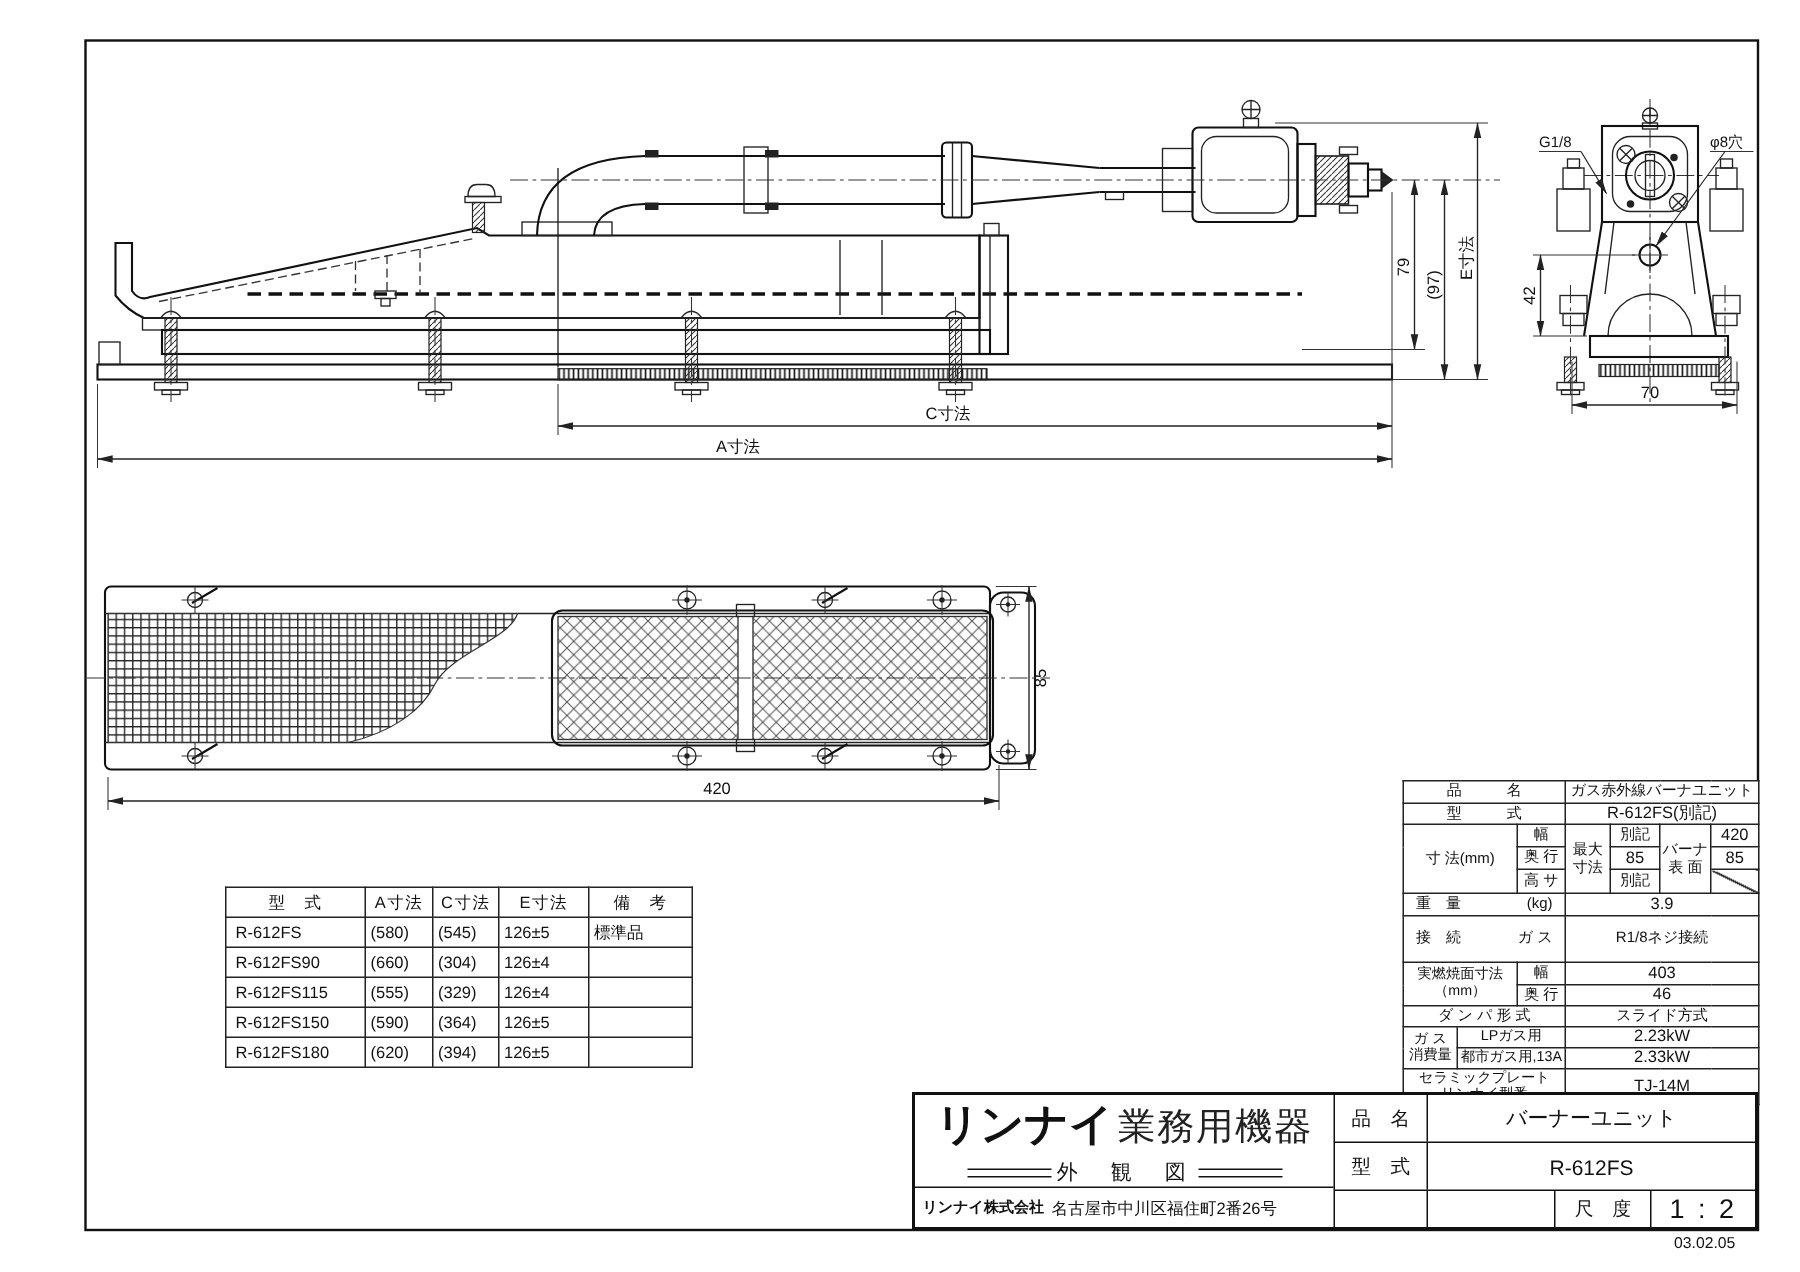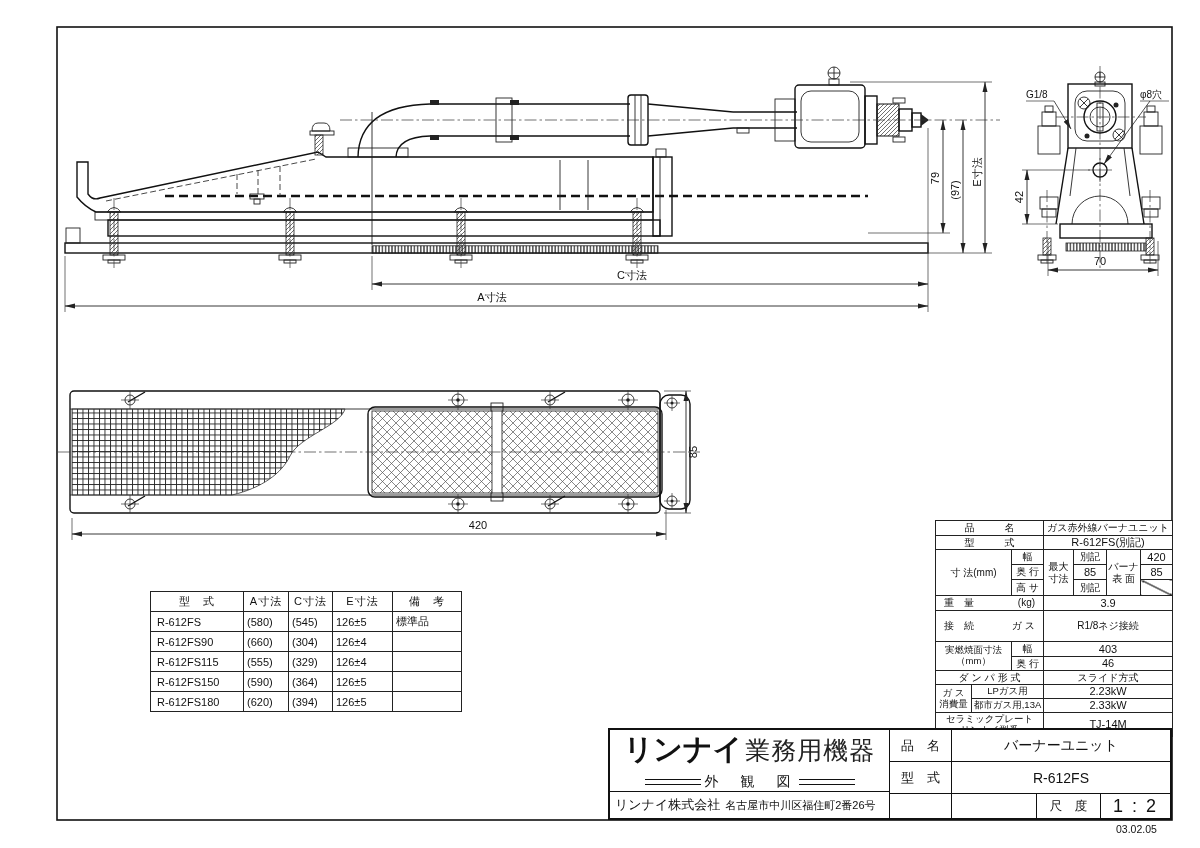--- a/index.html
+++ b/index.html
@@ -39,21 +39,21 @@
   .tblock { position:absolute; left:608px; top:728px; width:564px; height:92px; border:2px solid #111; display:flex; background:#fff; }
   .tb-left { width:281px; border-right:1.6px solid #111; display:flex; flex-direction:column; }
   .tb-left-top { height:63px; border-bottom:1.6px solid #111; display:flex; flex-direction:column; justify-content:space-between; }
   .tb-logo-row { display:flex; align-items:baseline; justify-content:center; gap:3px; }
   .brand { font-weight:900; font-size:29px; letter-spacing:0px; }
   .brand2 { font-size:25px; font-weight:400; letter-spacing:1px; color:#222; }
   .tb-doc-row { display:flex; align-items:center; justify-content:center; gap:4px; margin-top:1px; }
   .dbl { width:56px; height:6px; border-top:1.5px solid #111; border-bottom:1.5px solid #111; }
   .doc { font-size:14px; letter-spacing:4px; }
   .tb-company-row { height:26px; display:flex; align-items:center; padding-left:5px; gap:5px; white-space:nowrap; }
-  .comp { font-weight:normal; font-size:13px; }
+  .comp { font-weight:bold; font-size:10px; }
   .addr { font-size:11px;text-align:right; }
   .tb-right { width:281px; display:flex; flex-direction:column; }
   .tbr-row { height:32px; display:flex; border-bottom:1.5px solid #111; }
   .tbr-row.last { height:26px; border-bottom:none; flex:1; }
   .tbr-label { width:62px; border-right:1.5px solid #111; display:flex; align-items:center; justify-content:center; font-size:13px; }
   .tbr-val { flex:1; display:flex; align-items:center; justify-content:center; font-size:14px; }
   .tbr-c1 { width:62px; border-right:1.5px solid #111; }
   .tbr-c2 { width:85px; border-right:1.5px solid #111; }
   .tbr-c3 { width:64px; border-right:1.5px solid #111; display:flex; align-items:center; justify-content:center; font-size:12.5px; }
   .tbr-c4 { flex:1; display:flex; align-items:center; justify-content:center; font-size:18px; letter-spacing:2px; }

